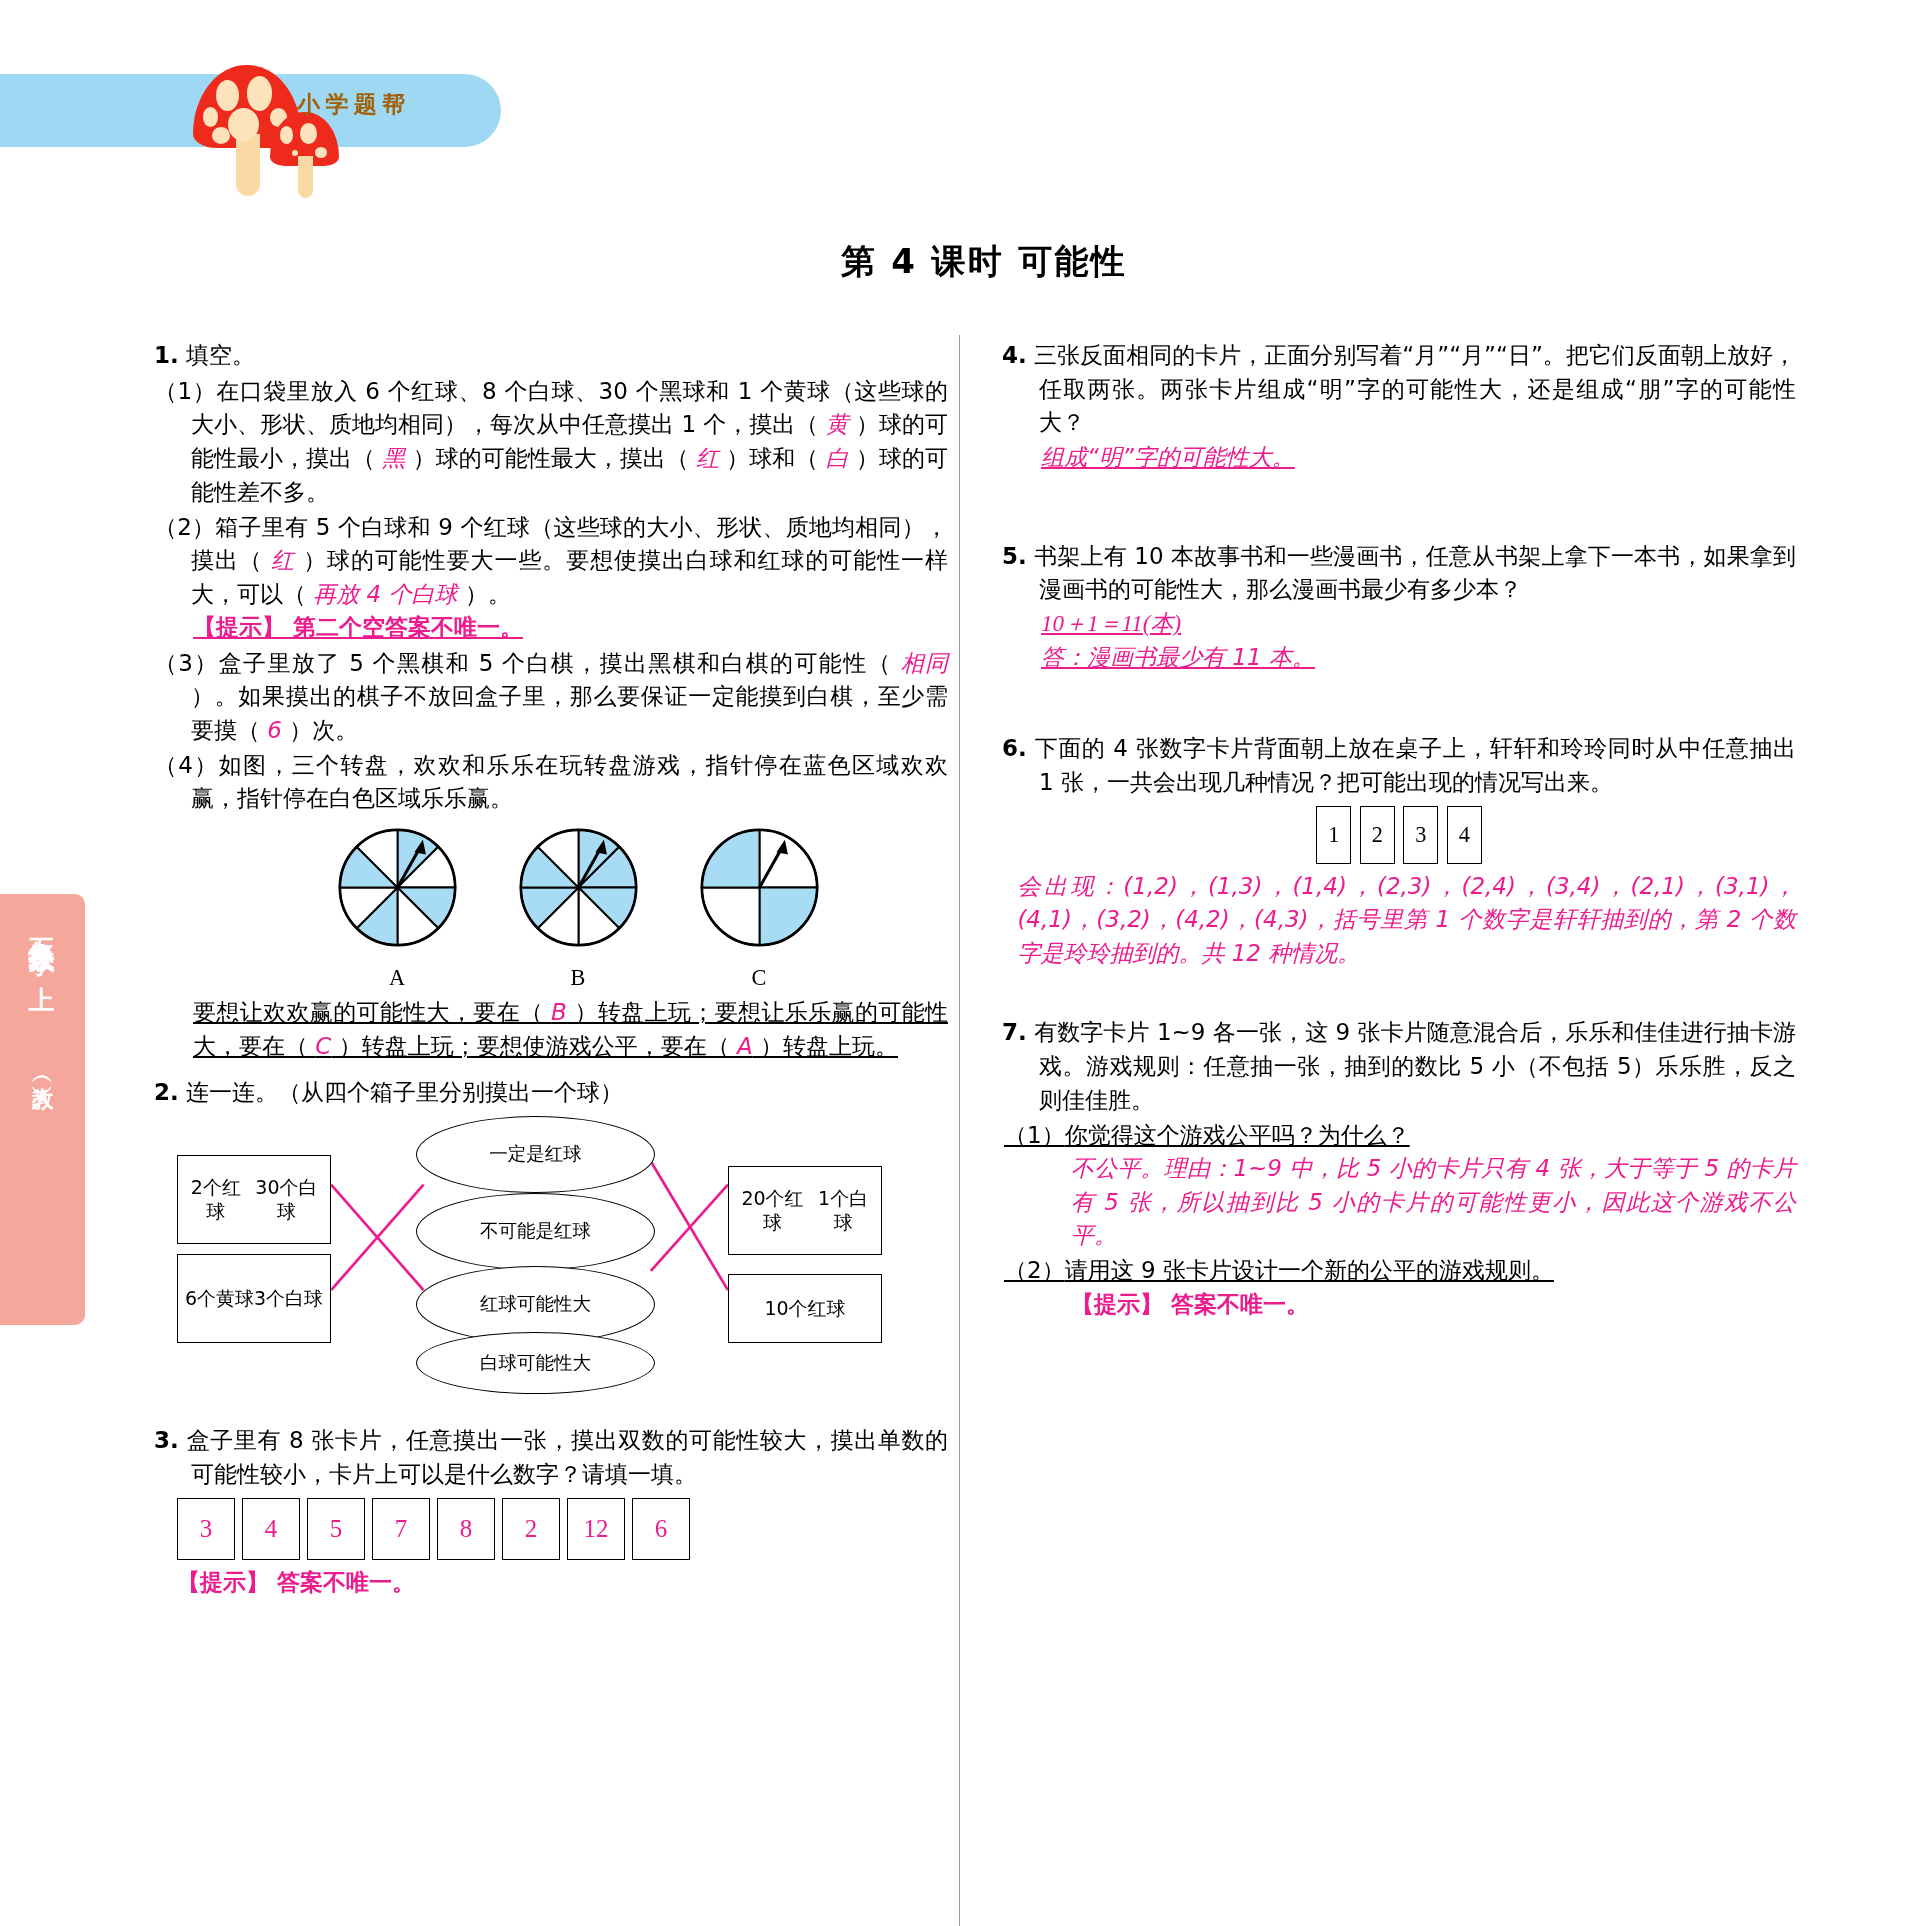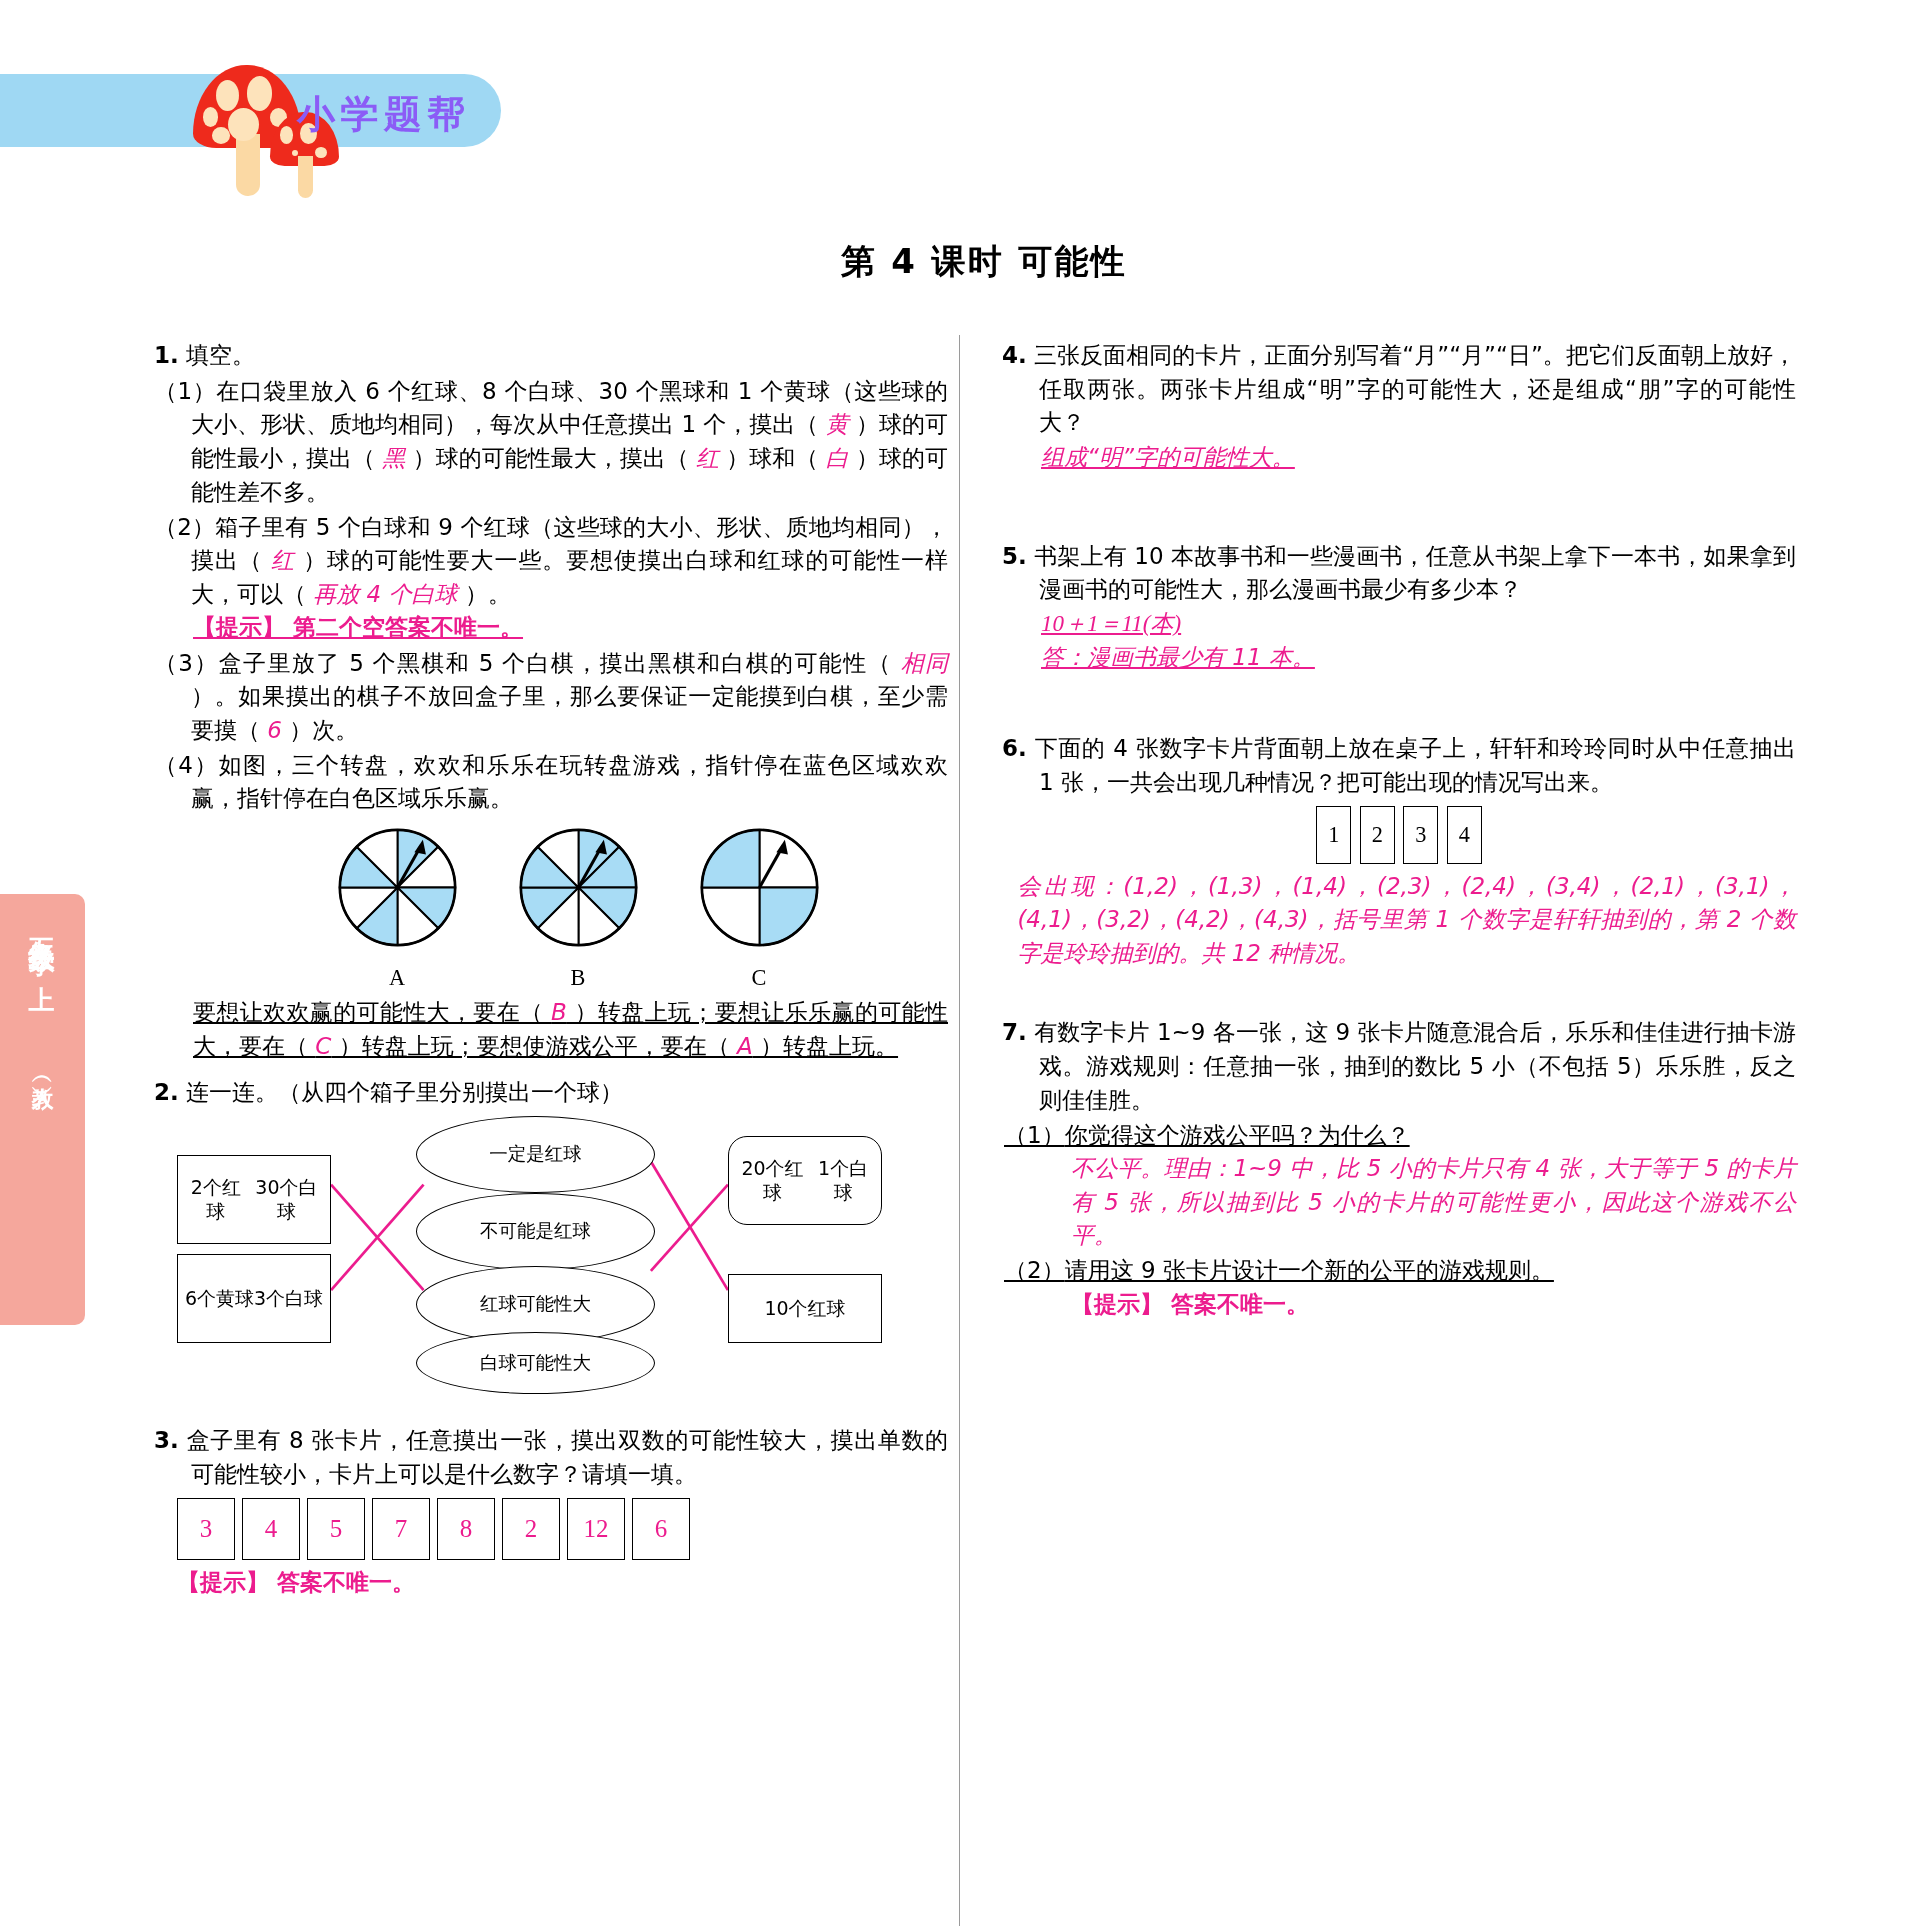--- a/index.html
+++ b/index.html
@@ -12,21 +12,21 @@
     overflow:hidden;
   }
   
   .banner-bar{
     position:absolute; left:0; top:74px; width:501px; height:73px;
     background:#9fd8f3; border-radius:0 37px 37px 0;
   }
   .banner-text{
     position:absolute; left:297px; top:89px;
     font-family:"DejaVu Sans","Liberation Sans",sans-serif;
-    font-weight:bold; font-size:38px; letter-spacing:5.4px; color:#8b5cf6;
+    font-weight:bold; font-size:23px; letter-spacing:5.4px; color:#a16207;
   }
   .mush{ position:absolute; }
   .mush .cap{ position:absolute; background:#ee2a1c; }
   .mush .stem{ position:absolute; background:#fbd9a4; border-radius:10px; }
   .mush .dot{ position:absolute; background:#fde3bb; border-radius:50%; }
   
   #mushA{ left:193px; top:65px; width:108px; height:131px; }
   #mushA .cap{ left:0; top:0; width:108px; height:83px;
       border-radius:55px 55px 24px 24px/71px 71px 14.6px 14.6px; }
   #mushA .stem{ left:43px; top:69px; width:24px; height:62px; border-radius:0 0 11.6px 11.6px;}
@@ -229,21 +229,21 @@
         <line x1="1230" y1="402" x2="1430" y2="178" stroke="#ec1c8e" stroke-width="7"></line>
       </svg>
       <div class="mbox" style="left:0px;top:39px;width:154px;height:89px;">
         <span>2个红球</span>
         <span>30个白球</span>
       </div>
       <div class="mbox" style="left:0px;top:138px;width:154px;height:89px;">
         <span>6个黄球</span>
         <span>3个白球</span>
       </div>
-      <div class="mbox" style="left:551px;top:20px;width:154px;height:89px;border-radius:19px;">
+      <div class="mbox" style="left:551px;top:50px;width:154px;height:89px;">
         <span>20个红球</span>
         <span>1个白球</span>
       </div>
       <div class="mbox" style="left:551px;top:158px;width:154px;height:69px;">
         <span>10个红球</span>
       </div>
       <div class="moval" style="left:239px;top:0px;width:239px;height:77px;">一定是红球</div>
       <div class="moval" style="left:239px;top:77px;width:239px;height:77px;">不可能是红球</div>
       <div class="moval" style="left:239px;top:150px;width:239px;height:77px;">红球可能性大</div>
       <div class="moval" style="left:239px;top:216px;width:239px;height:62px;">白球可能性大</div>

